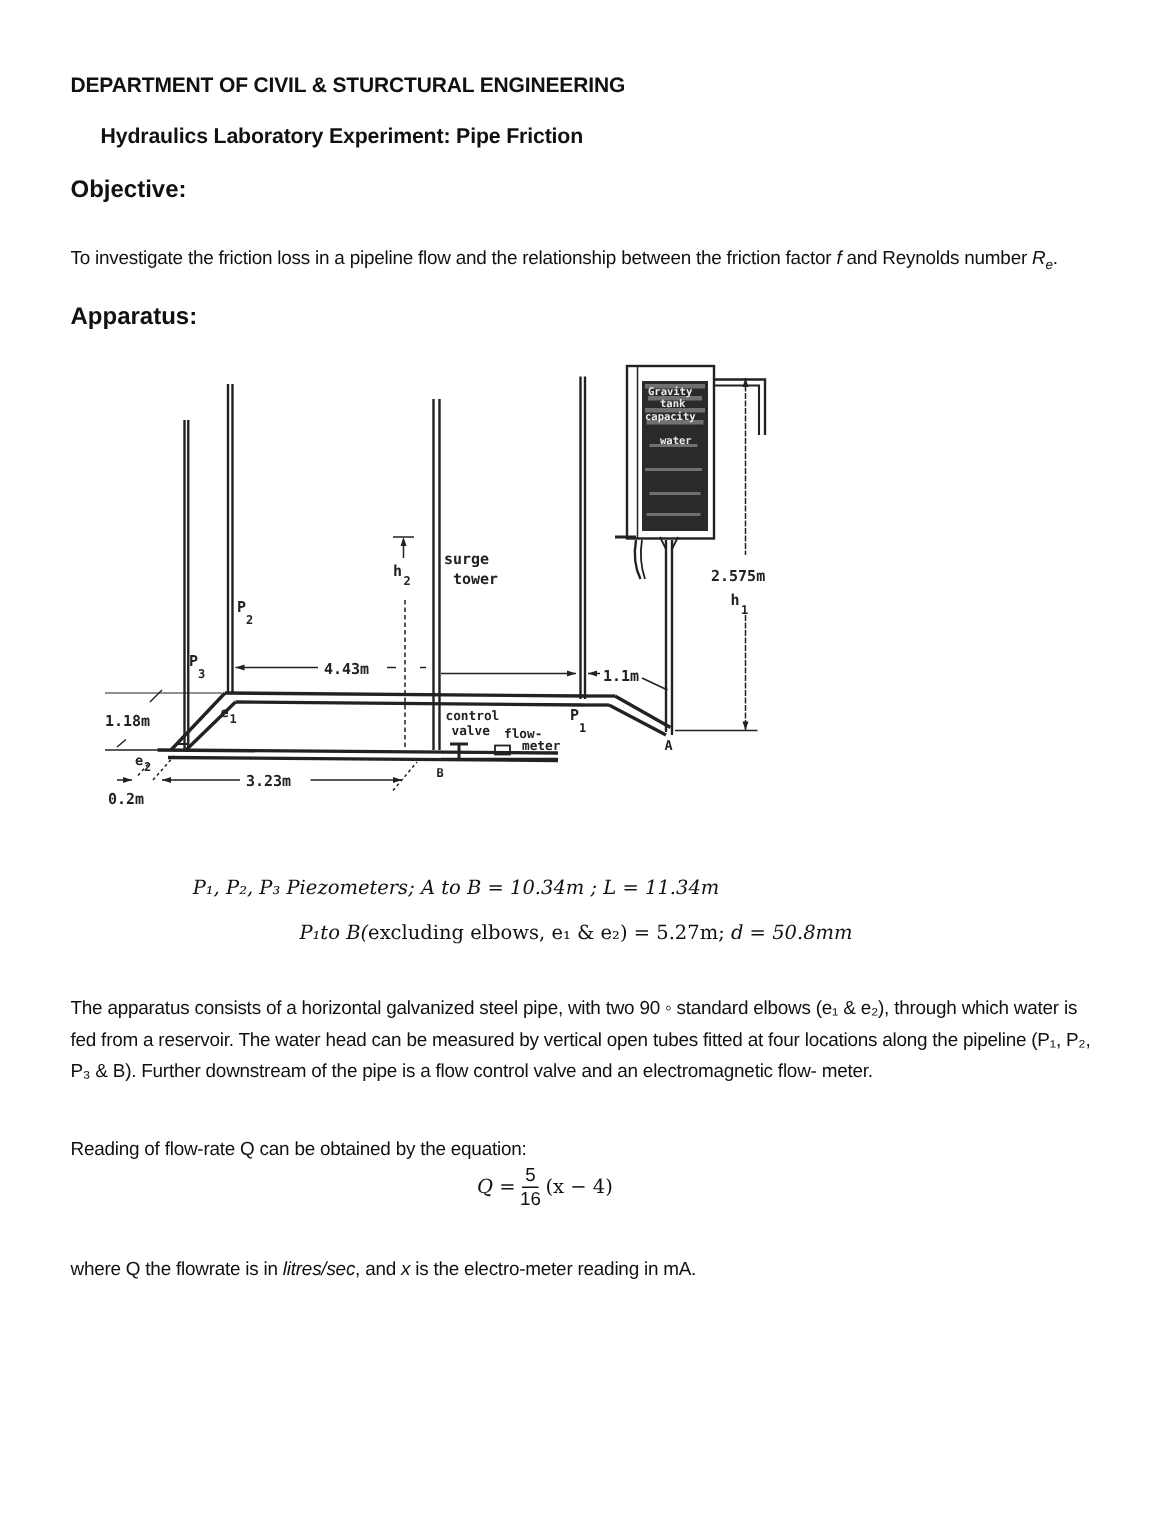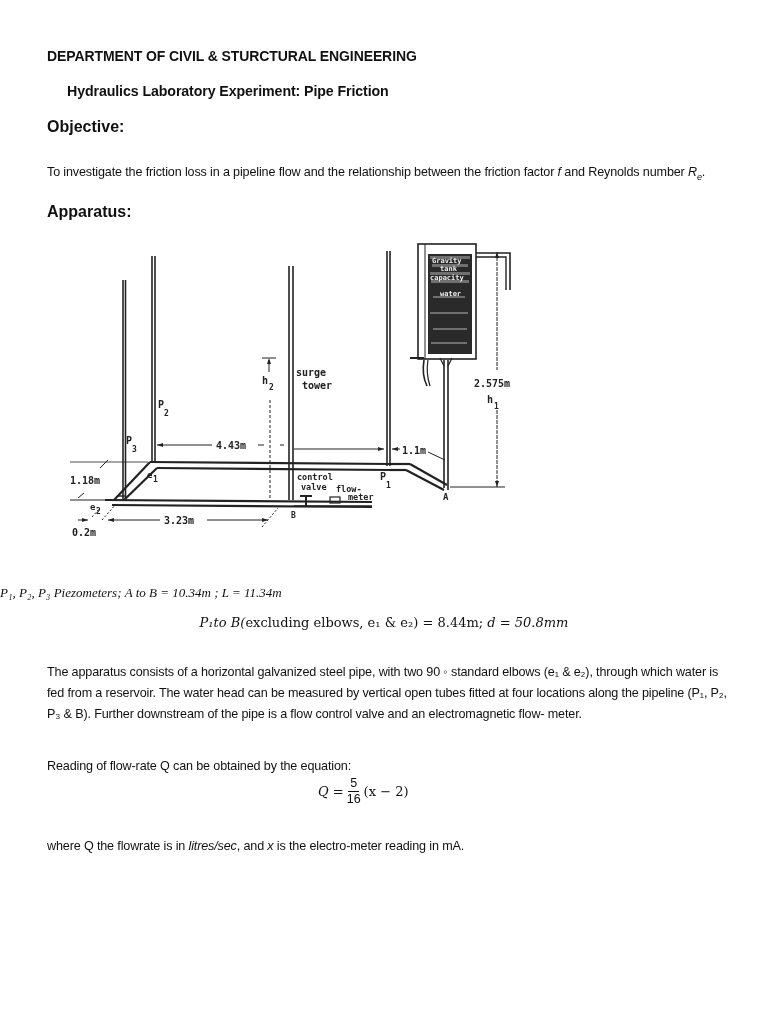--- a/index.html
+++ b/index.html
@@ -12,21 +12,21 @@
     .h-title { left: 47px; top: 83px; font-size: 14.2px; font-weight: bold; letter-spacing: -0.1px; margin-left: 20px; }
     .h-sec { font-size: 16px; font-weight: bold; }
     .h-obj { left: 47px; top: 118px; }
     .h-app { left: 47px; top: 203px; }
     .para { left: 47px; font-size: 12.6px; line-height: 21px; width: 690px; letter-spacing: -0.15px; margin-top: 12px; }
     .p-obj { top: 150px; }
     .p-desc { top: 650px; }
     .p-read { top: 744px; }
     .p-where { top: 824px; }
     .math { font-family: "DejaVu Serif", "Liberation Serif", serif; font-size: 13px; }
-    .eq1 { left: 0; width: 608px; text-align: left; top: 585px; font-family: Liberation Serif, serif; }
+    .eq1 { left: 0; width: 608px; text-align: center; top: 585px; }
     .eq2 { left: 0; width: 768px; text-align: center; top: 615px; }
     .it { font-style: italic; }
     .frac-wrap { left: 318px; top: 776px; font-family: "DejaVu Serif", serif; font-size: 13px; display: flex; align-items: center; }
     .frac { display: inline-flex; flex-direction: column; align-items: center; margin: 0 3px; font-family: "Liberation Sans", sans-serif; font-size: 12.5px; }
     .frac .num { border-bottom: 1px solid #111; padding: 0 2px; line-height: 15px; }
     .frac .den { line-height: 15px; }
     svg text { font-family: "DejaVu Sans Mono", monospace; font-weight: bold; fill: #222; }
     sub { font-size: 9px; }
   </style>
 </head>
@@ -183,32 +183,32 @@
     <text x="443" y="500" font-size="9">A</text>
     <text x="291" y="518" font-size="8">B</text>
   </g>
 </svg>
 
 <div class="abs math eq1">
   <span class="it">P₁, P₂, P₃ Piezometers;</span>
   <span class="it">A to B = 10.34m ; L = 11.34m</span>
 </div>
 <div class="abs math eq2">
-  <span class="it">P₁to B(</span><span>excluding elbows, e₁ &amp; e₂</span><span>) = 8.44m;</span>
+  <span class="it">P₁to B(</span><span>excluding elbows, e₁ &amp; e₂</span><span>) = 5.27m;</span>
   <span class="it">d = 50.8mm</span>
 </div>
 
 <div class="abs para p-desc">The apparatus consists of a horizontal galvanized steel pipe, with two  90 ◦ standard elbows (e₁ &amp; e₂), through which water is fed from a reservoir. The water head can be measured by vertical open tubes fitted at four locations along the pipeline (P₁, P₂, P₃ &amp; B). Further downstream of the pipe is a flow control valve and an electromagnetic flow- meter.</div>
 
 <div class="abs para p-read">Reading of flow-rate Q can be obtained by the equation:</div>
 
 <div class="abs frac-wrap">
   <span class="it">Q =</span>
   <span class="frac">
     <span class="num">5</span>
     <span class="den">16</span>
   </span>
-  <span>(x − 2)</span>
+  <span>(x − 4)</span>
 </div>
 
 <div class="abs para p-where">
   <span>where Q the flowrate is in </span><span class="it">litres/sec</span><span>, and </span><span class="it">x</span><span> is the electro-meter reading in mA.</span>
 </div>
 
 </body></html>

